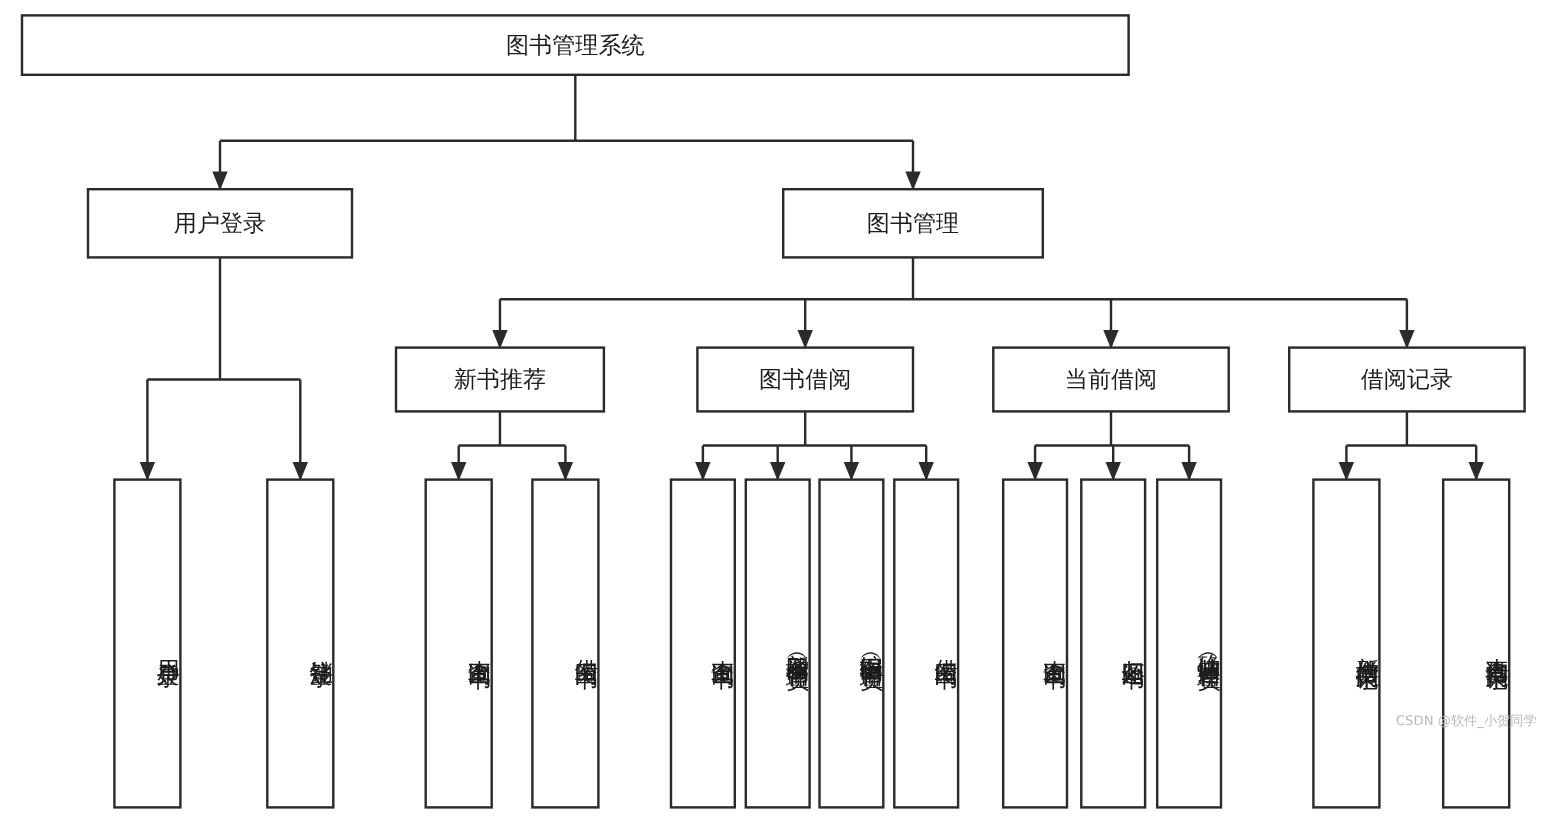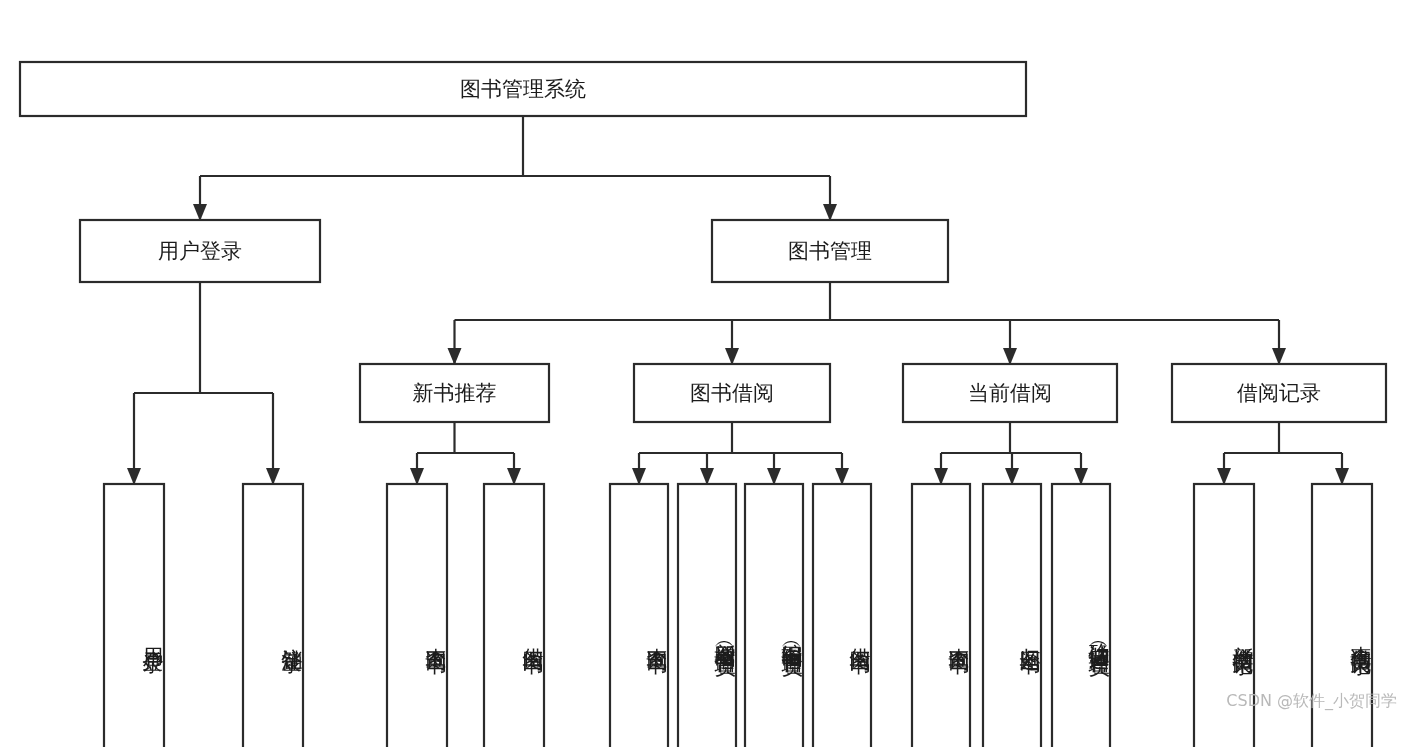--- a/index.html
+++ b/index.html
@@ -11,21 +11,20 @@
     width: 1405px;
     height: 747px;
     font-family: "DejaVu Sans", "Liberation Sans", sans-serif;
     overflow: hidden;
   }
   #diagram-root {
     position: relative;
     width: 1405px;
     height: 670px;
     background: #ffffff;
-    margin-top: 48px;
   }
   svg.canvas {
     position: absolute;
     top: 0;
     left: 0;
     width: 1405px;
     height: 747px;
   }
   .node-box {
     fill: #ffffff;
@@ -62,21 +61,21 @@
     color: #1c1c1c;
     letter-spacing: 2px;
     white-space: nowrap;
     pointer-events: none;
   }
   .watermark {
     position: absolute;
     right: 8px;
     bottom: 6px;
     font-family: "DejaVu Sans", "Liberation Sans", sans-serif;
-    font-size: 16px;
+    font-size: 12px;
     color: #b9b9b9;
     white-space: nowrap;
   }
 </style>
 </head>
 <body>
 
 <div id="diagram-root">
 
   <svg class="canvas" viewBox="0 0 1405 747">

